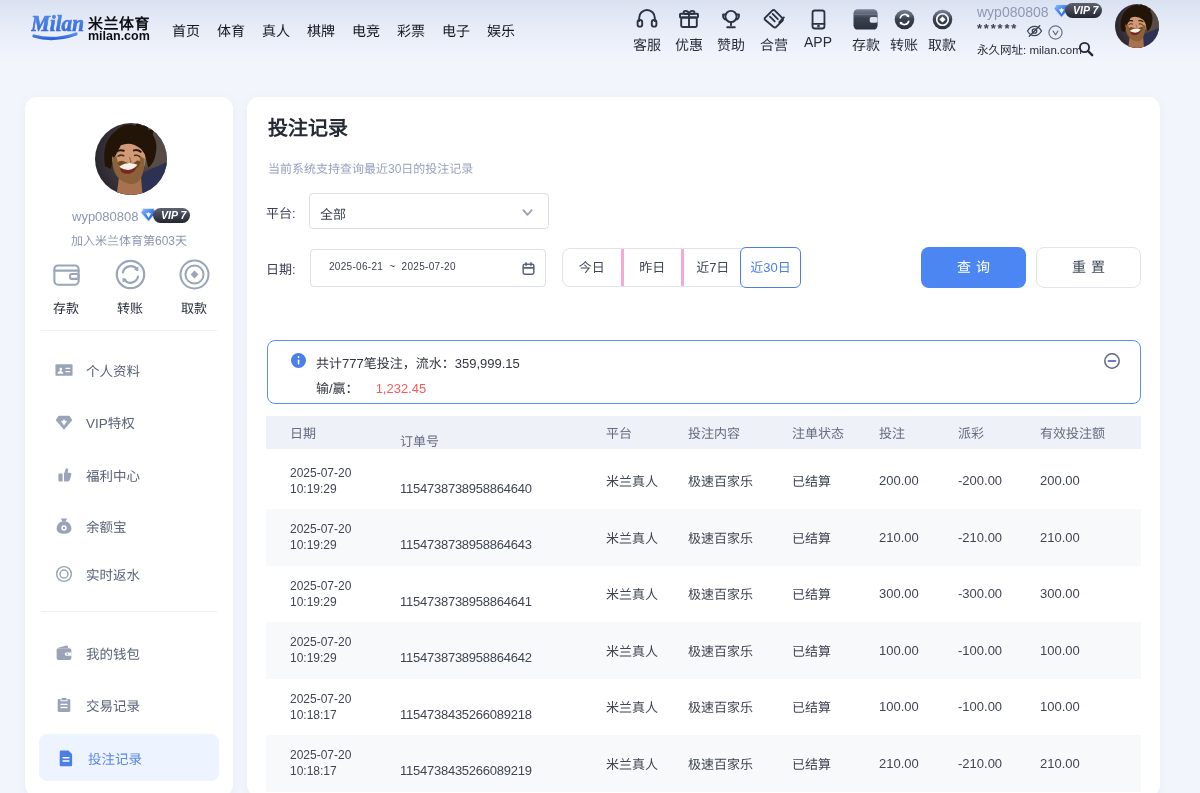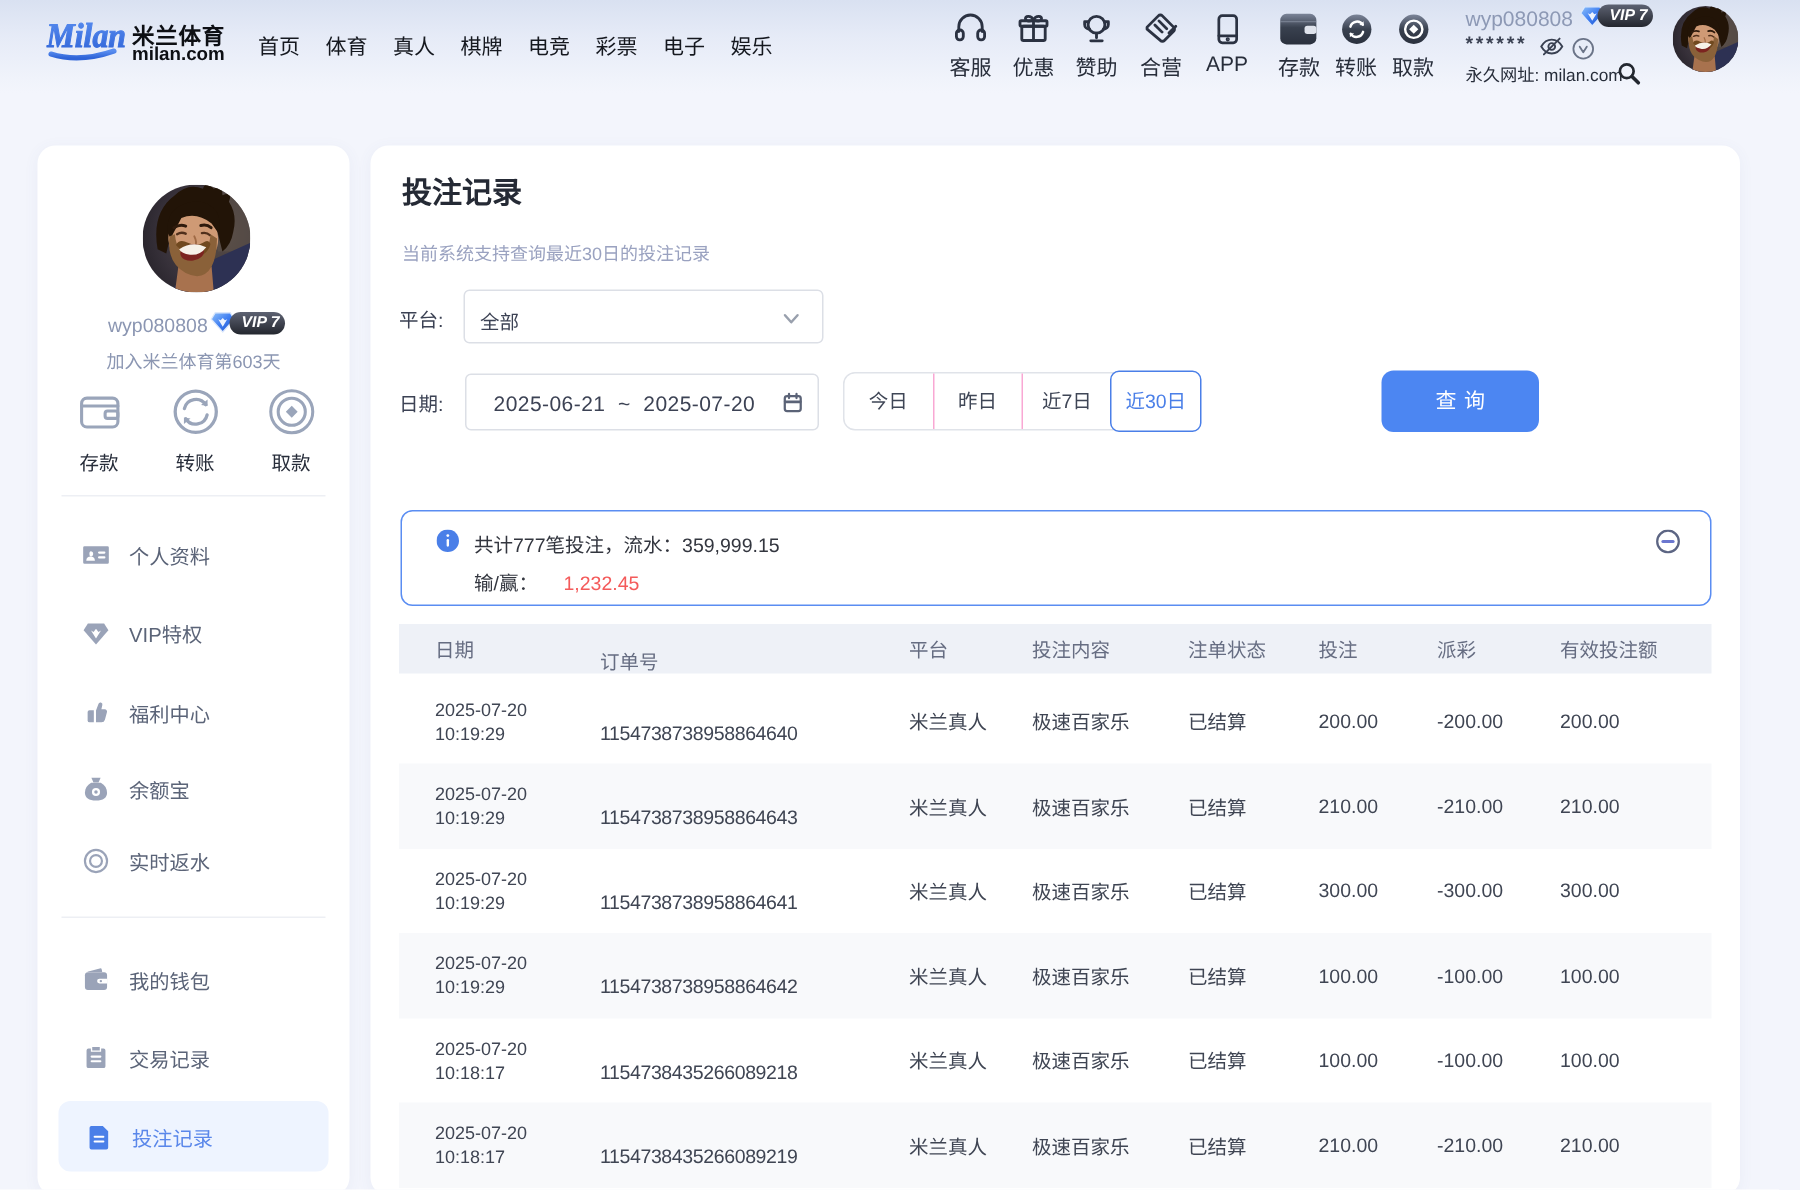--- a/index.html
+++ b/index.html
@@ -60,25 +60,25 @@
 
 .title { position:absolute; left:268px; top:112px; font-size:20px; font-weight:bold; color:#252a35; }
 .subtitle { position:absolute; left:268px; top:159px; font-size:12px; color:#9aa2c0; }
 .flabel { position:absolute; font-size:13px; color:#3c4254; }
 .selbox { position:absolute; left:309px; top:193px; width:240px; height:36px; background:#fff;
   border:1px solid #dcdfe6; border-radius:4px; }
 .selbox .txt { position:absolute; left:10px; top:10px; font-size:13px; color:#3c4254; }
 .selbox svg { position:absolute; right:14px; top:12px; }
 .datebox { position:absolute; left:310px; top:249px; width:236px; height:38px; background:#fff;
   border:1px solid #dcdfe6; border-radius:4px; }
-.datebox .txt { position:absolute; left:18px; top:11px; font-size:14px; color:#3c4254; letter-spacing:0.3px; }
+.datebox .txt { position:absolute; left:18px; top:11px; font-size:10px; color:#3c4254; letter-spacing:0.3px; }
 .datebox svg { position:absolute; right:9px; top:11px; }
 .qgroup { position:absolute; left:562px; top:248px; width:238px; height:39px; background:#fff;
   border:1px solid #e0e3e9; border-radius:8px; display:flex; }
-.qgroup .qi { flex:1; text-align:center; line-height:37px; font-size:13px; color:#3f4656; border-right:1px solid #f9a8d4; }
+.qgroup .qi { flex:1; text-align:center; line-height:37px; font-size:13px; color:#3f4656; border-right:3px solid #f9a8d4; }
 .qgroup .qlast { border-right:none; }
 .qsel { position:absolute; left:740px; top:247px; width:61px; height:41px; background:#fff;
   border:1px solid #4a7fe8; border-radius:6px; color:#4a7fe8; line-height:39px; text-align:center; font-size:13px; }
 .btn-q { position:absolute; left:921px; top:247px; width:105px; height:41px; background:#4c86f2;
   border-radius:8px; color:#fff; font-size:14px; text-align:center; line-height:41px; }
 .btn-r { position:absolute; left:1036px; top:247px; width:105px; height:41px; background:#fff;
   border:1px solid #e2e5ea; border-radius:8px; color:#3f4656; font-size:14px; text-align:center; line-height:39px; }
 .btn-q span, .btn-r span { letter-spacing:5px; margin-right:-5px; }
 
 .sumbox { position:absolute; left:267px; top:340px; width:874px; height:64px; background:#fff;
@@ -436,20 +436,21 @@
     </svg>
   </div>
   <div class="qgroup">
     <div class="qi">今日</div>
       <div class="qi">昨日</div>
       <div class="qi" style="border-right:none">近7日</div>
       <div class="qi qlast"></div>
   </div>
   <div class="qsel">近30日</div>
   <div class="btn-q"><span>查询</span></div>
+  <div class="btn-r"><span>重置</span></div>
 
   <div class="sumbox">
     <svg class="infoic" width="15" height="15" viewBox="0 0 16 16">
       <circle cx="8" cy="8" r="8" fill="#4a7fe8"></circle>
       <rect x="7.2" y="6.8" width="1.7" height="5.4" rx="0.8" fill="#fff"></rect>
       <circle cx="8.05" cy="4.3" r="1" fill="#fff"></circle>
     </svg>
     <div class="l1">共计777笔投注，流水：359,999.15</div>
     <div class="l2">输/赢：<span class="red" style="margin-left:17px">1,232.45</span></div>
     <svg class="minusic" width="16" height="16" viewBox="0 0 16 16" fill="none">

